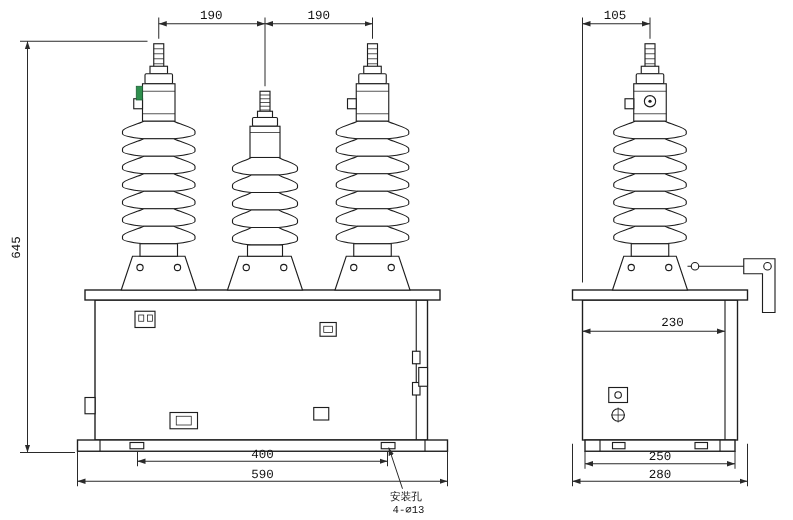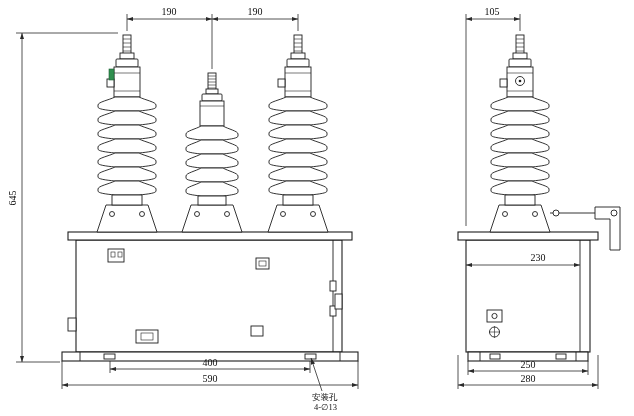--- a/index.html
+++ b/index.html
@@ -1,17 +1,17 @@
 <!DOCTYPE html>
 <html><head>
 <meta charset="utf-8">
 <style>
   html,body{margin:0;padding:0;background:#fff;}
   .sheet{position:relative;width:634px;height:416px;background:#ffffff;
-         font-family:Liberation Serif, serif;overflow:hidden;}
+         font-family:Liberation Mono, monospace;overflow:hidden;}
   svg{display:block;}
   .ol{fill:#ffffff;stroke:#1e1e1e;stroke-width:1.1;}
   .ol2{fill:#ffffff;stroke:#1e1e1e;stroke-width:0.9;}
   .ln{fill:none;stroke:#1e1e1e;stroke-width:0.9;}
   .thin{fill:none;stroke:#1e1e1e;stroke-width:0.6;}
   .dim{fill:none;stroke:#2a2a2a;stroke-width:0.8;}
   .dim-label{font-size:10px;fill:#111;text-anchor:middle;}
   .note-label{font-size:8.5px;fill:#111;text-anchor:start;}
 </style>
 </head>

